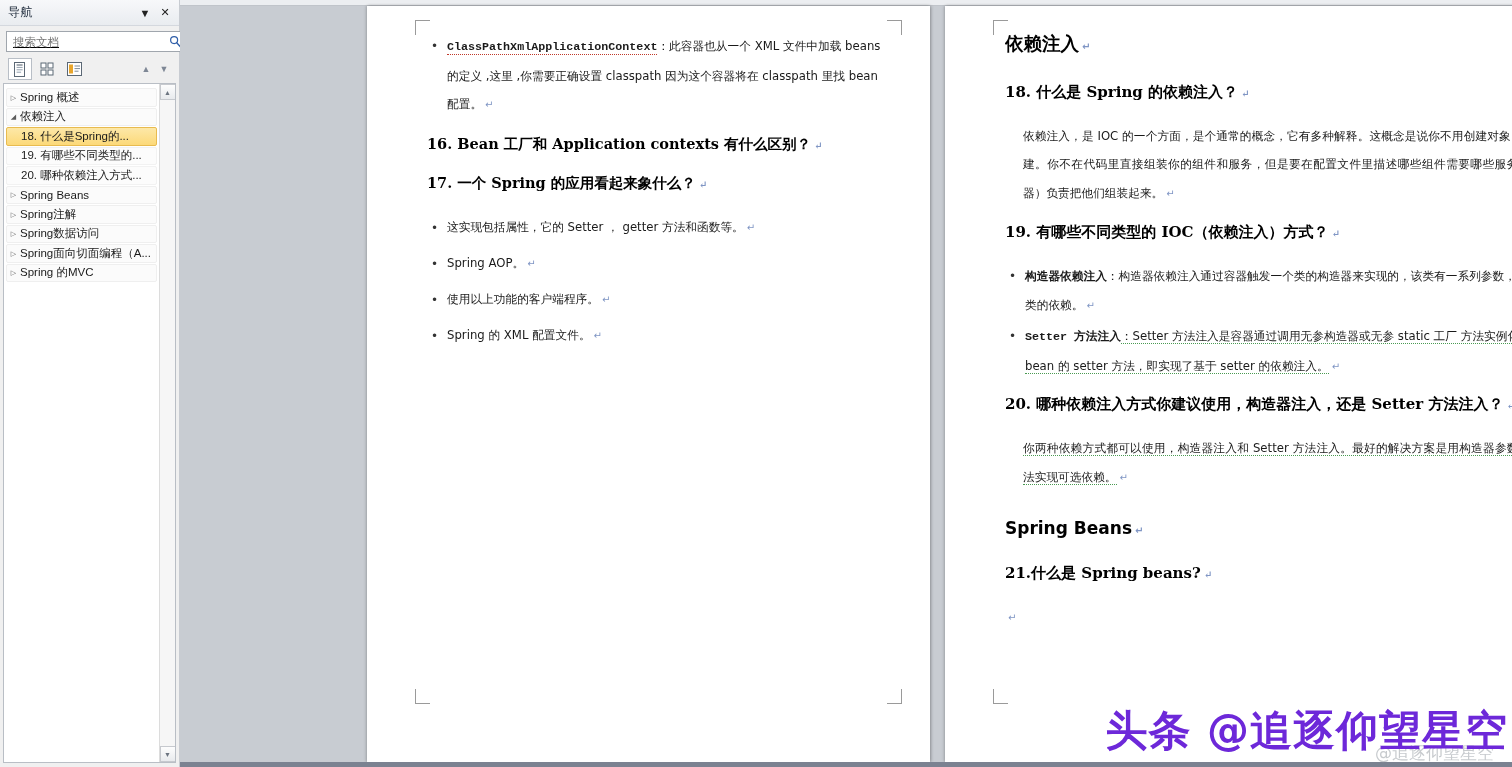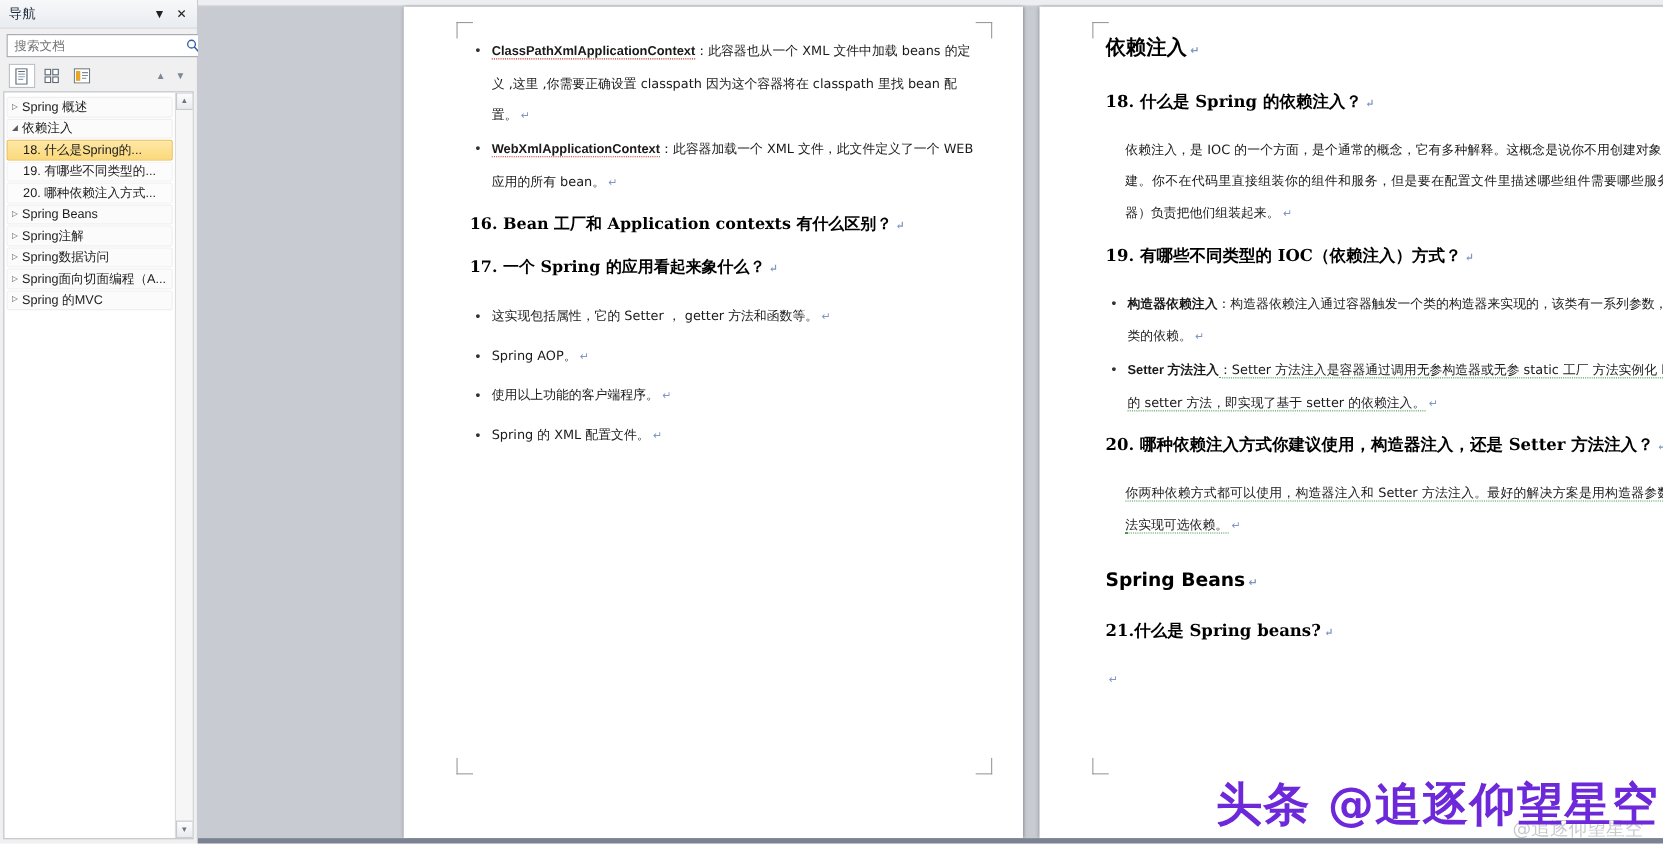--- a/index.html
+++ b/index.html
@@ -50,20 +50,21 @@
     width: 20px; height: 20px;
     display: flex; align-items: center; justify-content: center;
     font-size: 11px; color: #222;
     cursor: default;
   }
 
   #nav-search-row {
     padding: 5px 6px 4px 6px;
     display: flex;
     align-items: center;
+    text-decoration: underline;
   }
   #nav-search-box {
     flex: 1;
     height: 21px;
     background: #ffffff;
     border: 1px solid #a0a6ad;
     display: flex;
     align-items: center;
     padding: 0 3px 0 6px;
   }
@@ -263,21 +264,21 @@
     margin-bottom: 2px;
   }
   .bullet-list li::before {
     content: "•";
     position: absolute;
     left: 4px; top: 0;
     color: #333;
     font-size: 12px;
   }
   .bullet-list.tight li { line-height: 2.9; }
-  b.kw { font-family: Liberation Sans, sans-serif; font-weight: bold; }
+  b.kw { font-family: Liberation Mono, monospace; font-weight: bold; }
   .u-red { border-bottom: 1px dotted #c0392b; }
   .u-green { border-bottom: 1px dotted #4a9a52; }
   .pilcrow { color: #7f95c4; font-size: 10px; margin-left: 3px; }
 
   
   #watermark {
     position: absolute;
     right: 4px;
     bottom: 8px;
     font-family: "DejaVu Sans", sans-serif;
@@ -420,23 +421,20 @@
       <div class="crop tr" style="right:28px; top:14px;"></div>
       <div class="crop bl" style="left:48px;  bottom:58px;"></div>
       <div class="crop br" style="right:28px; bottom:58px;"></div>
 
       <div class="page-body">
 
         <ul class="bullet-list">
           <li>
             <b class="kw u-red">ClassPathXmlApplicationContext</b><span>：此容器也从一个 XML 文件中加载 beans 的定义 ,这里 ,你需要正确设置 classpath 因为这个容器将在 classpath 里找 bean 配置。</span><span class="pilcrow">↵</span>
           </li>
-          <li>
-            <b class="kw u-red">WebXmlApplicationContext</b><span>：此容器加载一个 XML 文件，此文件定义了一个 WEB 应用的所有 bean。</span><span class="pilcrow">↵</span>
-          </li>
         </ul>
 
         <h2 class="h2-head left-doc"><span>16. Bean 工厂和 Application contexts 有什么区别？</span><span class="pilcrow">↵</span></h2>
 
 
         <h2 class="h2-head left-doc" style="margin-top:3px;"><span>17. 一个 Spring 的应用看起来象什么？</span><span class="pilcrow">↵</span></h2>
 
         <ul class="bullet-list tight" id="bullets-17">
 
             <li><span>这实现包括属性，它的 Setter ， getter 方法和函数等。</span><span class="pilcrow">↵</span></li>

